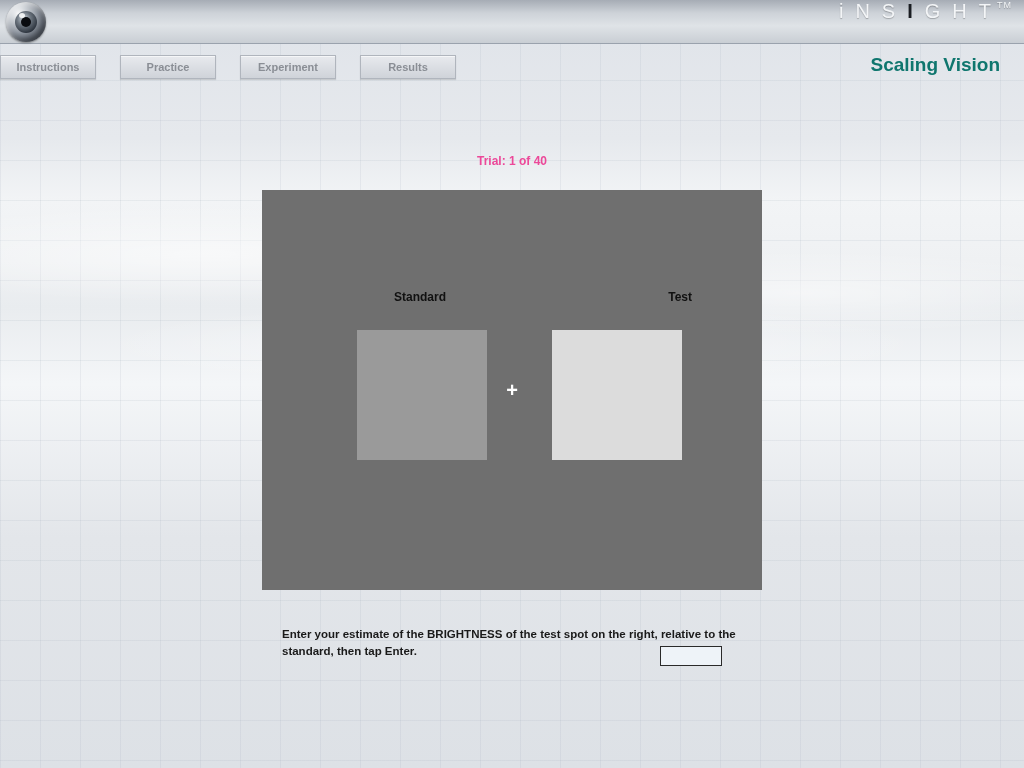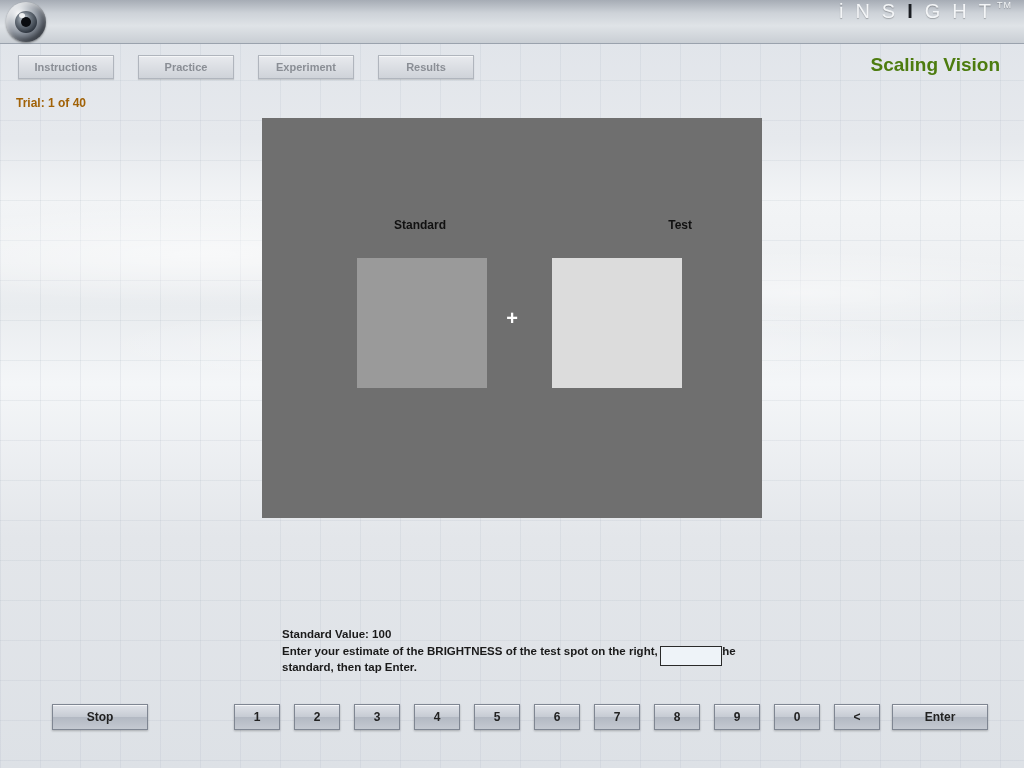--- a/index.html
+++ b/index.html
@@ -66,47 +66,47 @@
     white-space:nowrap;
   }
   .brand .accent { color:#1a1d22; text-shadow:none; font-weight:700; }
   .brand .tm { font-size:9px; letter-spacing:1px; vertical-align:top; margin-left:-6px;}
 
   
   .toprow {
     position:relative;
     height:46px;
     display:flex; align-items:center;
-    padding-left:18px;
   }
   .tab-btn {
     width:96px; height:24px;
     margin-right:24px;
     font-size:11px; font-weight:bold;
     color:#8a8e95;
     background:linear-gradient(to bottom,#e8eaee,#cfd3d9);
     border:1px solid #b0b5bd;
     display:flex; align-items:center; justify-content:center;
     box-shadow:0 1px 0 rgba(255,255,255,.6) inset, 0 1px 1px rgba(0,0,0,.12);
     cursor:pointer;
   }
   .page-title {
     position:absolute; right:24px; top:10px;
-    font-size:19px; font-weight:bold; color:#4d7c0f;
+    font-size:19px; font-weight:bold; color:#0f766e;
   }
 
   
   .main-panel {
     position:absolute; left:16px; right:16px; top:96px; bottom:16px;
   }
   .trial-label {
-    font-size:12px; font-weight:bold; color:#a16207;
+    text-align:center; font-size:12px; font-weight:bold; color:#ec4899;
+    margin-top:58px;
   }
   .stimulus {
-    margin:8px auto 0;
+    margin:22px auto 0;
     width:500px; height:400px;
     background:#6f6f6f;
     position:relative;
   }
   .stim-label { position:absolute; top:100px; width:140px; text-align:center; font-size:12px; font-weight:bold; color:#111;}
   .stim-label.left  { left:88px; }
   .stim-label.right { right:70px;text-align:right; }
   .square { position:absolute; top:140px; width:130px; height:130px; }
   .square.left  { left:95px;  background:#9a9a9a; }
   .square.right { right:80px; background:#dcdcdc; }
@@ -175,38 +175,18 @@
 
   <div class="stimulus">
     <div class="stim-label left">Standard</div>
     <div class="stim-label right">Test</div>
     <div class="square left"></div>
     <div class="square right"></div>
     <div class="fixation">+</div>
   </div>
 
   <div class="prompt">
-    <div>Standard Value: 100</div>
     <div>Enter your estimate of the BRIGHTNESS of the test spot on the right, relative to the standard, then tap Enter.</div>
   </div>
 
   <input class="answer-box" value="" style="">
 
-  <div class="bottom-bar">
-    <div class="btn btn-wide stop">Stop</div>
-
-    <div class="keypad">
-      <div class="btn btn-key">1</div>
-      <div class="btn btn-key">2</div>
-      <div class="btn btn-key">3</div>
-      <div class="btn btn-key">4</div>
-      <div class="btn btn-key">5</div>
-      <div class="btn btn-key">6</div>
-      <div class="btn btn-key">7</div>
-      <div class="btn btn-key">8</div>
-      <div class="btn btn-key">9</div>
-      <div class="btn btn-key">0</div>
-      <div class="btn btn-key">&lt;</div>
-    </div>
-
-    <div class="btn btn-wide enter">Enter</div>
-  </div>
 </div>
 
 </body></html>

